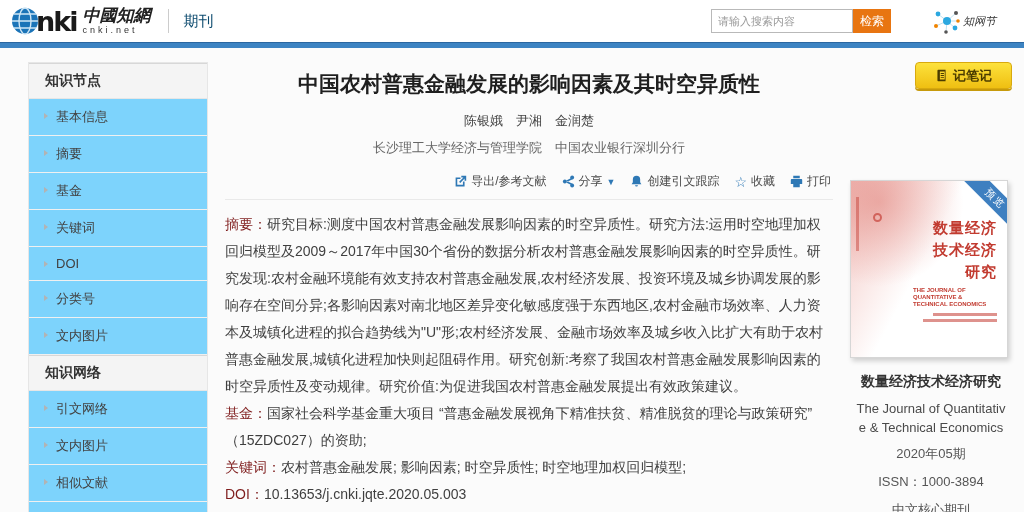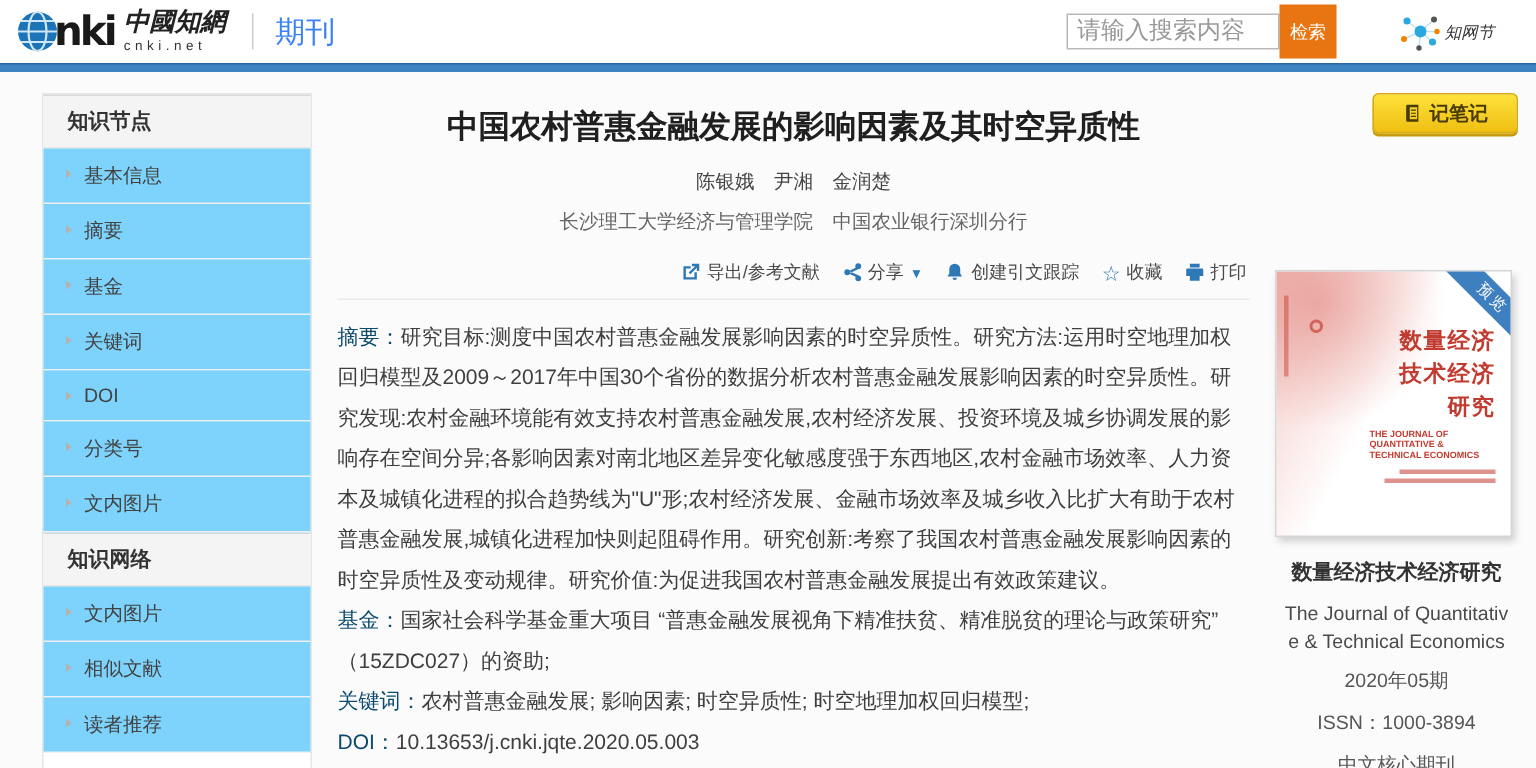--- a/index.html
+++ b/index.html
@@ -8,26 +8,26 @@
 
   
   .top-header { height:42px; background:#fff; display:flex; align-items:center; padding:0 14px 0 10px; }
   .logo { display:flex; align-items:center; cursor:pointer; }
   .globe { width:30px; height:30px; }
   .logo-mark { font-size:27px; font-weight:bold; color:#1a1a1a; letter-spacing:-2px; margin-left:-4px; font-family:"DejaVu Sans",sans-serif; }
   .logo-right { margin-left:6px; line-height:1; }
   .logo-cn { display:block; font-family:"DejaVu Serif","Liberation Serif",serif; font-weight:bold; font-style:italic; font-size:17px; color:#222; }
   .logo-sub { display:block; font-size:9px; letter-spacing:3px; color:#333; margin-top:2px; }
   .hdr-sep { width:1px; height:24px; background:#ccc; margin:0 14px 0 18px; }
-  .hdr-section { font-size:20px; color:#3b82f6; }
+  .hdr-section { font-size:15px; color:#0c4a6e; }
   .hdr-spacer { flex:1; }
   .search-box { display:flex; align-items:center; }
-  .search-input { width:142px; height:24px; border:1px solid #b9b9b9; font-size:16px; padding:0 6px; color:#333; outline:none; }
+  .search-input { width:142px; height:24px; border:1px solid #b9b9b9; font-size:11px; padding:0 6px; color:#333; outline:none; }
   .search-input::placeholder { color:#999; }
-  .search-btn { height:36px; width:38px; background:#e87511; color:#fff; border:none; font-size:12px; cursor:pointer; }
+  .search-btn { height:24px; width:38px; background:#e87511; color:#fff; border:none; font-size:12px; cursor:pointer; }
   .node-badge { margin-left:40px; margin-right:14px; display:flex; align-items:center; cursor:pointer; }
   .node-label { font-family:"DejaVu Serif","Liberation Serif",serif; font-style:italic; font-size:11px; color:#333; margin-top:1px; }
   .blue-line { height:6px; background:#3c83c2; border-top:1px solid #2a66a0; }
 
   
   .content { position:relative; display:flex; gap:17px; padding:14px 12px 0 28px; }
 
   
   .sidebar { width:180px; flex:none; background:#fff; border:1px solid #e6e6e6; }
   .sb-head { background:#f4f4f4; border-top:1px solid #d7d7d7; border-bottom:1px solid #e6e6e6; padding:8px 0 8px 16px; font-size:14px; font-weight:bold; color:#333; }
@@ -41,21 +41,21 @@
   .art-title { text-align:center; font-size:21px; font-weight:bold; color:#1f1f1f; margin:8px 0 14px; }
   .art-authors { text-align:center; font-size:13px; color:#454545; margin-bottom:9px; cursor:pointer; }
   .art-affil { text-align:center; font-size:13px; color:#666; margin-bottom:10px; cursor:pointer; }
   .toolbar { display:flex; justify-content:flex-end; align-items:center; gap:15px; font-size:12px; color:#4a4a4a; padding:6px 2px 9px; border-bottom:1px solid #e9e9e9; }
   .tool { display:inline-flex; align-items:center; gap:4px; cursor:pointer; }
   .tool svg { width:13px; height:13px; fill:#2e78b5; }
   .tool .caret { color:#2e78b5; font-size:9px; }
   .tool .star { color:#2e78b5; font-size:14px; line-height:1; }
   .body-text { margin-top:11px; font-size:14px; line-height:27px; color:#3f3f3f; }
   .body-text p { margin:0; }
-  .lbl { color:#0c4a6e; }
+  .lbl { color:#7f1d1d; }
 
   
   .note-btn { position:absolute; top:14px; right:12px; width:97px; height:27px;
     background:linear-gradient(#fde23c,#efbf12); border:1px solid #d8a90e; border-radius:4px;
     box-shadow:0 2px 0 #c79a0b; display:flex; align-items:center; justify-content:center; gap:5px;
     font-size:13px; font-weight:bold; color:#4a3b00; cursor:pointer; }
   .note-btn svg { width:13px; height:13px; fill:#4a3b00; }
 
   
   .right-panel { width:162px; flex:none; }
@@ -123,20 +123,21 @@
       <li>基本信息</li>
       <li>摘要</li>
       <li>基金</li>
       <li>关键词</li>
       <li>DOI</li>
       <li>分类号</li>
       <li>文内图片</li>
     </ul>
     <div class="sb-head">知识网络</div>
     <ul>
+      <li>引文网络</li>
       <li>文内图片</li>
       <li>相似文献</li>
       <li>读者推荐</li>
 
     </ul>
   </aside>
 
   <main class="main">
     <h1 class="art-title">中国农村普惠金融发展的影响因素及其时空异质性</h1>
     <div class="art-authors">陈银娥　尹湘　金润楚</div>

